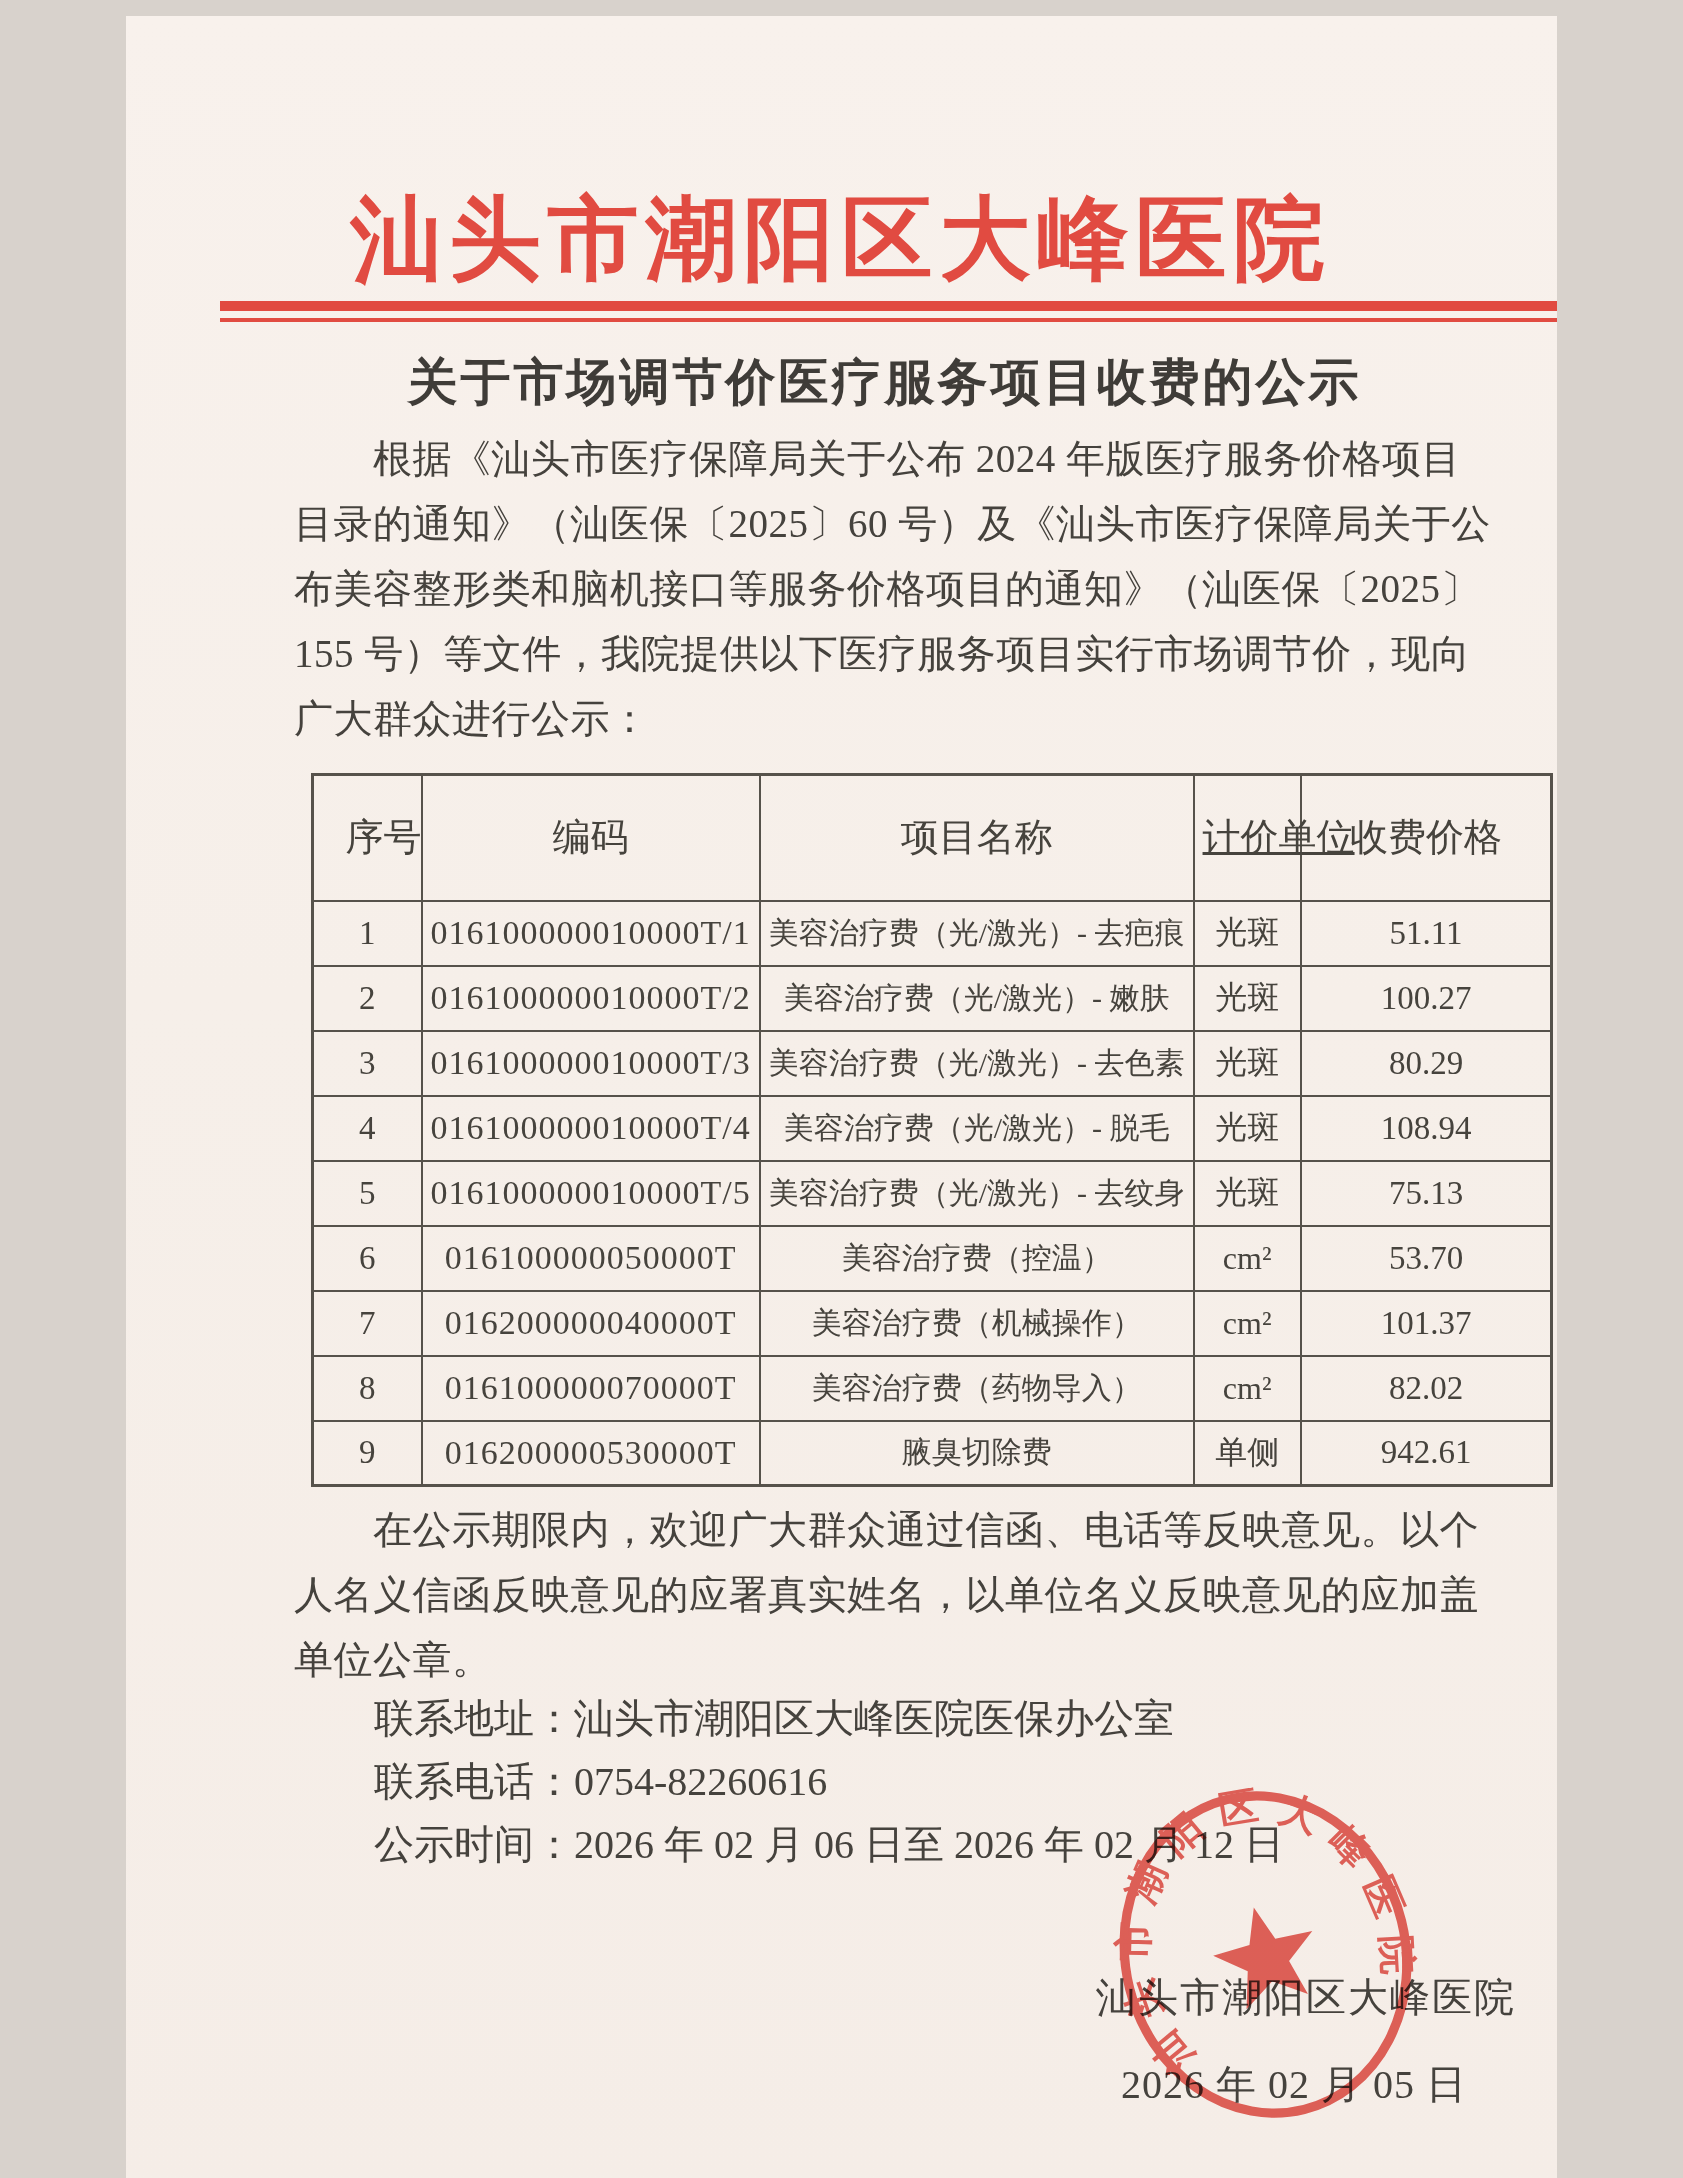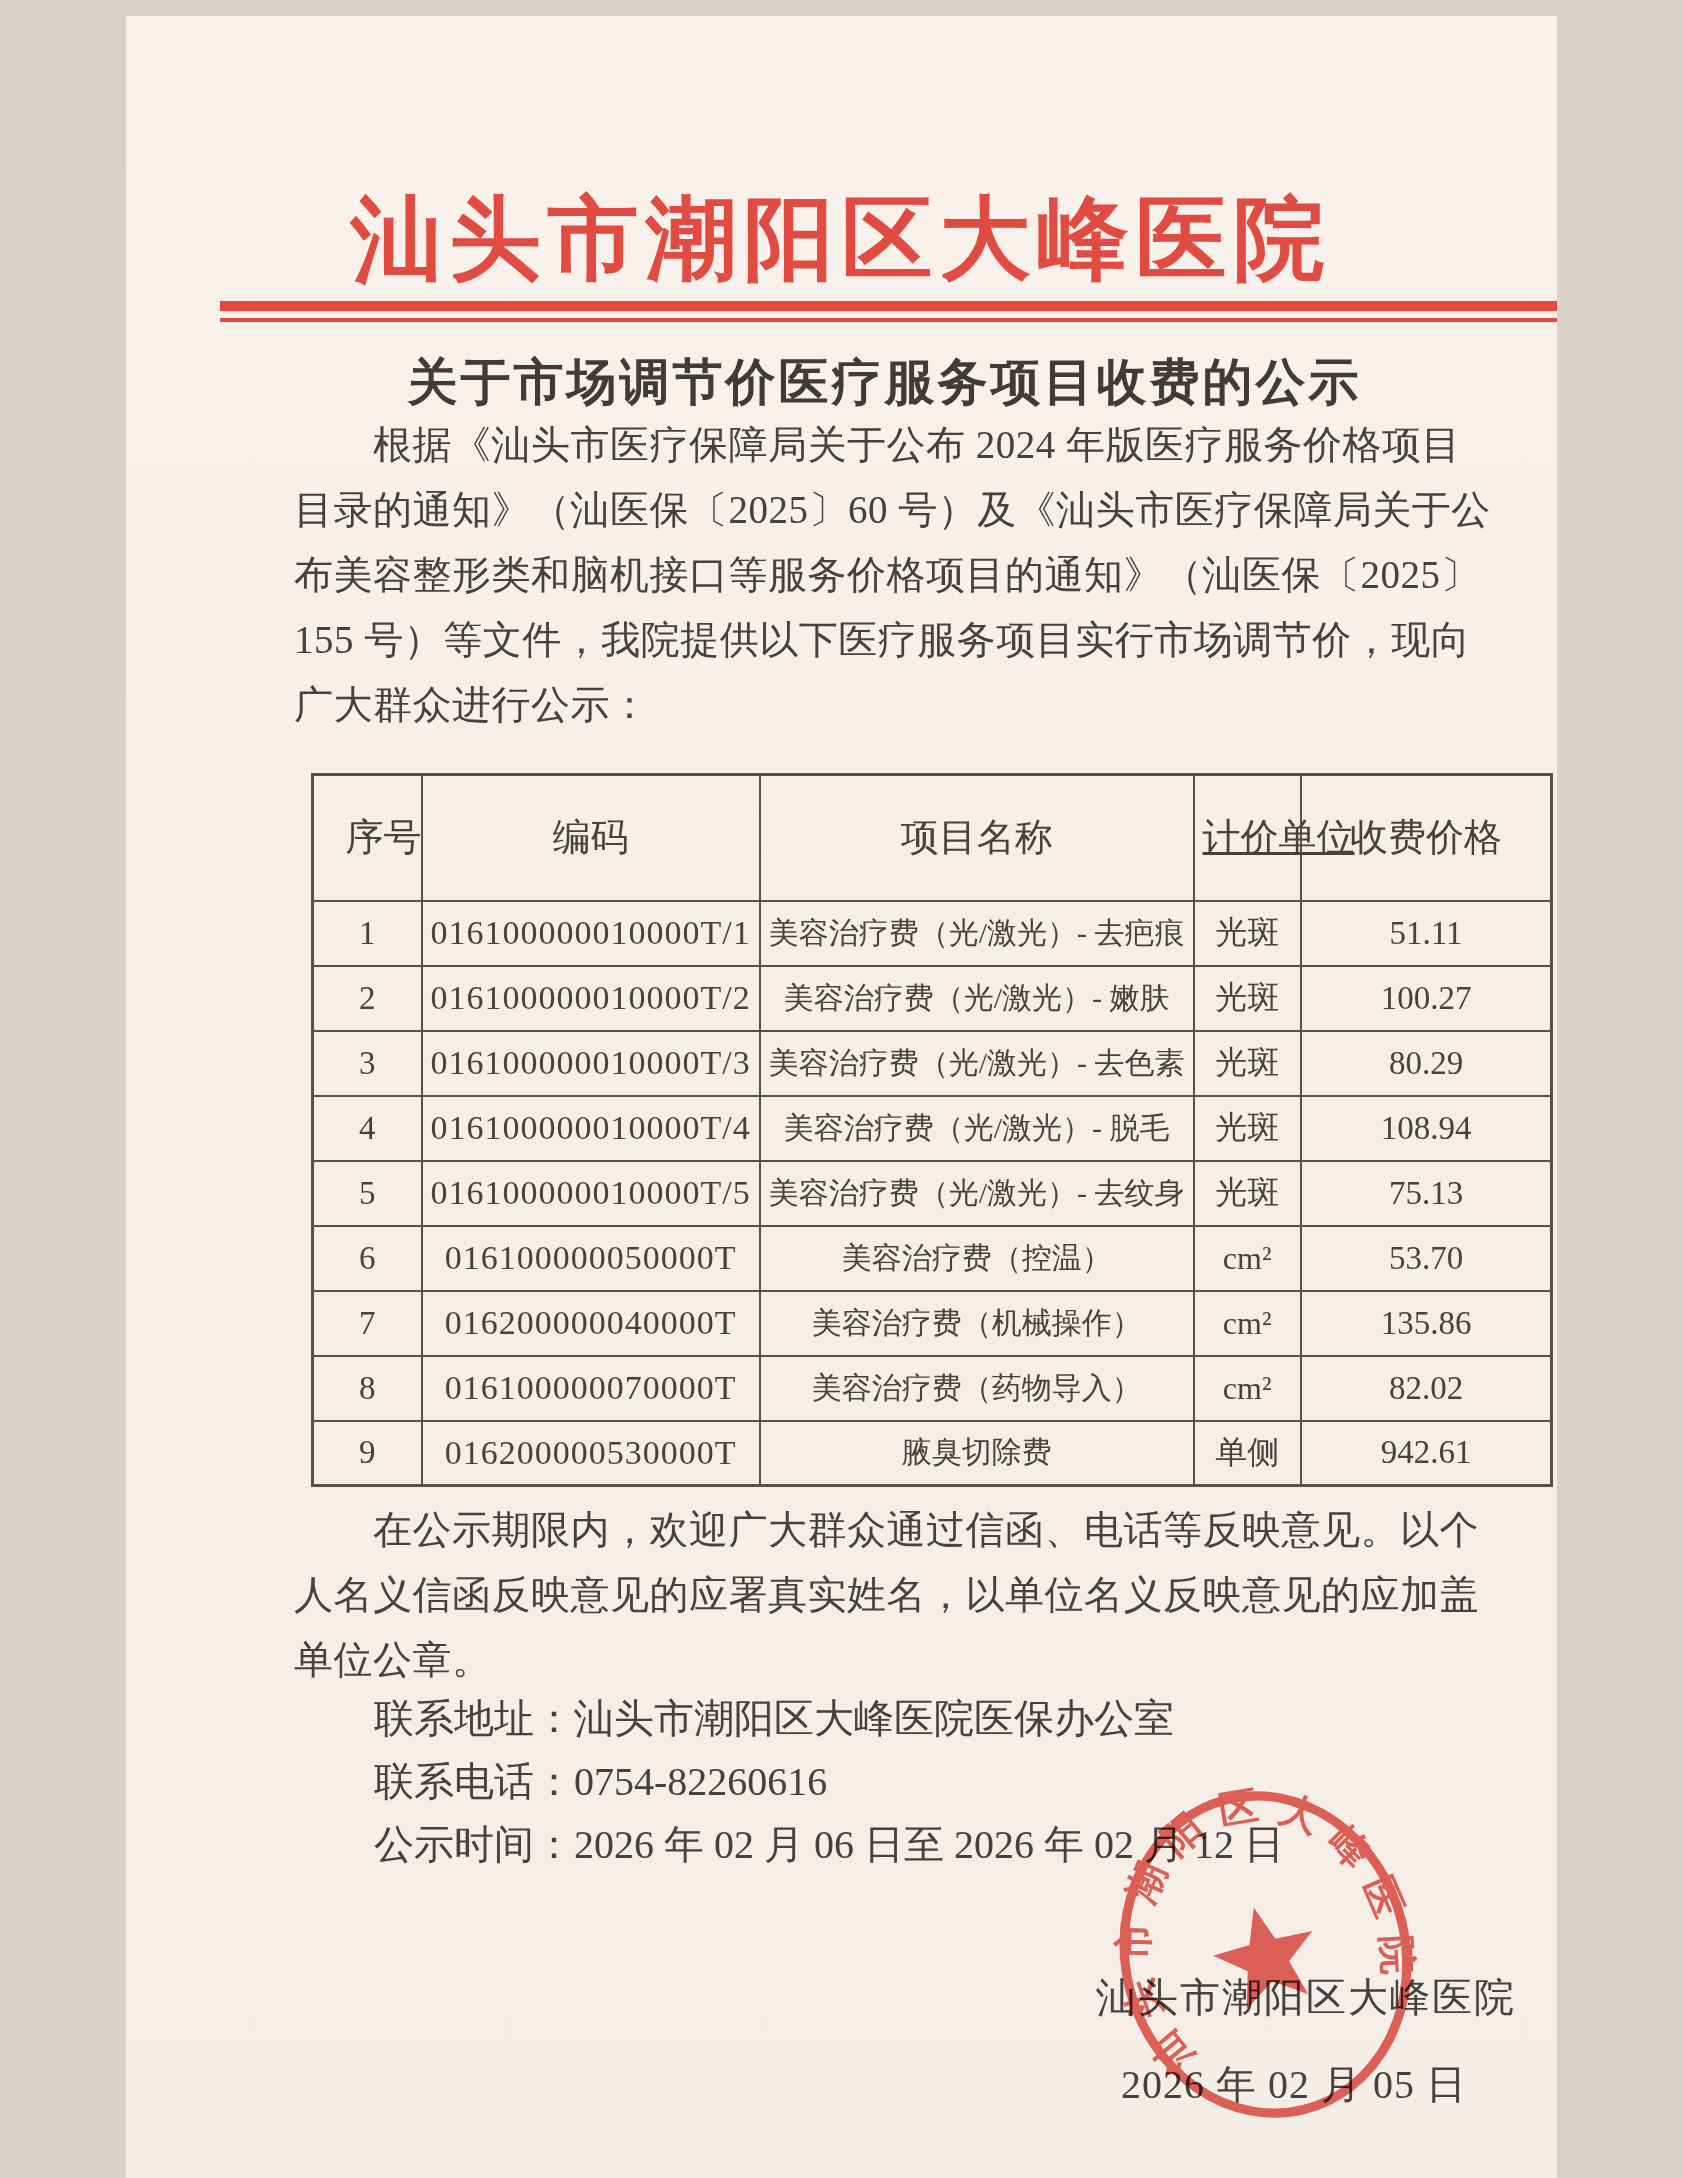--- a/index.html
+++ b/index.html
@@ -21,21 +21,21 @@
   .rule{position:absolute;top:285px;left:94px;width:1419px;}
   .rule-thick{height:10px;background:#e14b41;}
   .rule-thin{height:4px;background:#e14b41;margin-top:7px;}
   .notice-title{
     position:absolute;top:333px;left:0;width:100%;
     margin:0;text-align:center;
     font-size:50px;font-weight:bold;letter-spacing:3px;
     color:#3f3c38;white-space:nowrap;padding-left:43px;
   }
   .paragraph{position:absolute;left:168px;width:1158px;font-size:39px;line-height:65px;color:#45423d;}
-  .intro{top:396px;}
+  .intro{top:410px;}
   .outro{top:1481px;}
   .pline{white-space:nowrap;letter-spacing:0.5px;}
   .indent{padding-left:79px;}
   .price-table{
     position:absolute;top:757px;left:185px;
     border-collapse:collapse;table-layout:fixed;
     background:transparent;
   }
   .price-table th,.price-table td{
     border:2px solid #56524b;
@@ -142,21 +142,21 @@
         <td class="cell-code">016100000050000T</td>
         <td class="cell-name">美容治疗费（控温）</td>
         <td class="cell-unit">cm²</td>
         <td class="cell-price">53.70</td>
       </tr>
       <tr>
         <td class="cell-index">7</td>
         <td class="cell-code">016200000040000T</td>
         <td class="cell-name">美容治疗费（机械操作）</td>
         <td class="cell-unit">cm²</td>
-        <td class="cell-price">135.86</td>
+        <td class="cell-price">101.37</td>
       </tr>
       <tr>
         <td class="cell-index">8</td>
         <td class="cell-code">016100000070000T</td>
         <td class="cell-name">美容治疗费（药物导入）</td>
         <td class="cell-unit">cm²</td>
         <td class="cell-price">82.02</td>
       </tr>
       <tr>
         <td class="cell-index">9</td>

